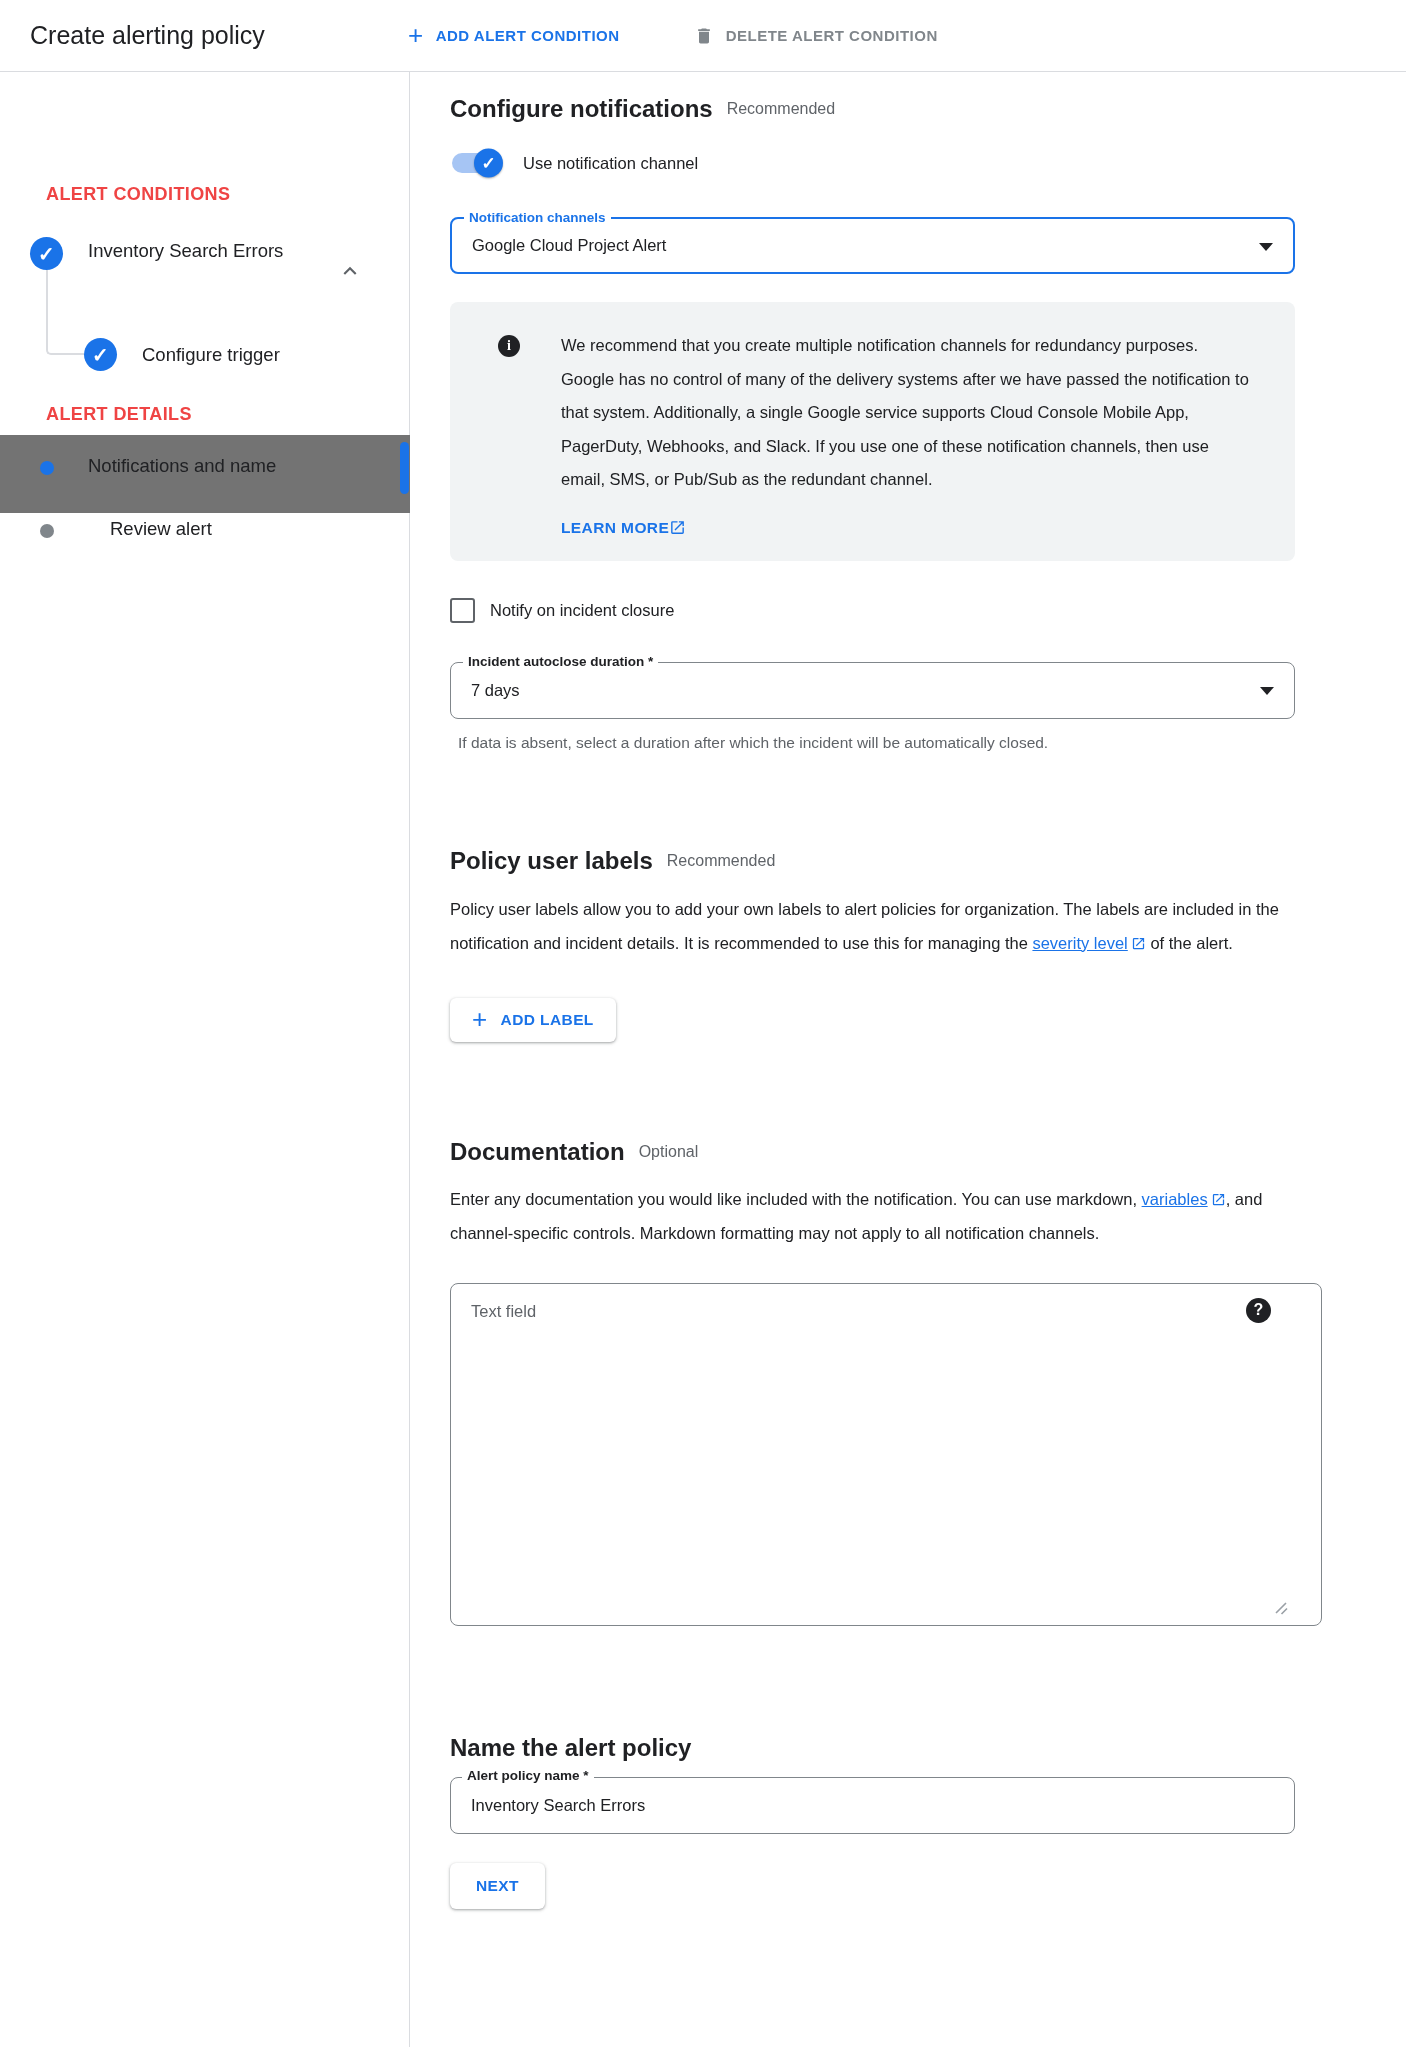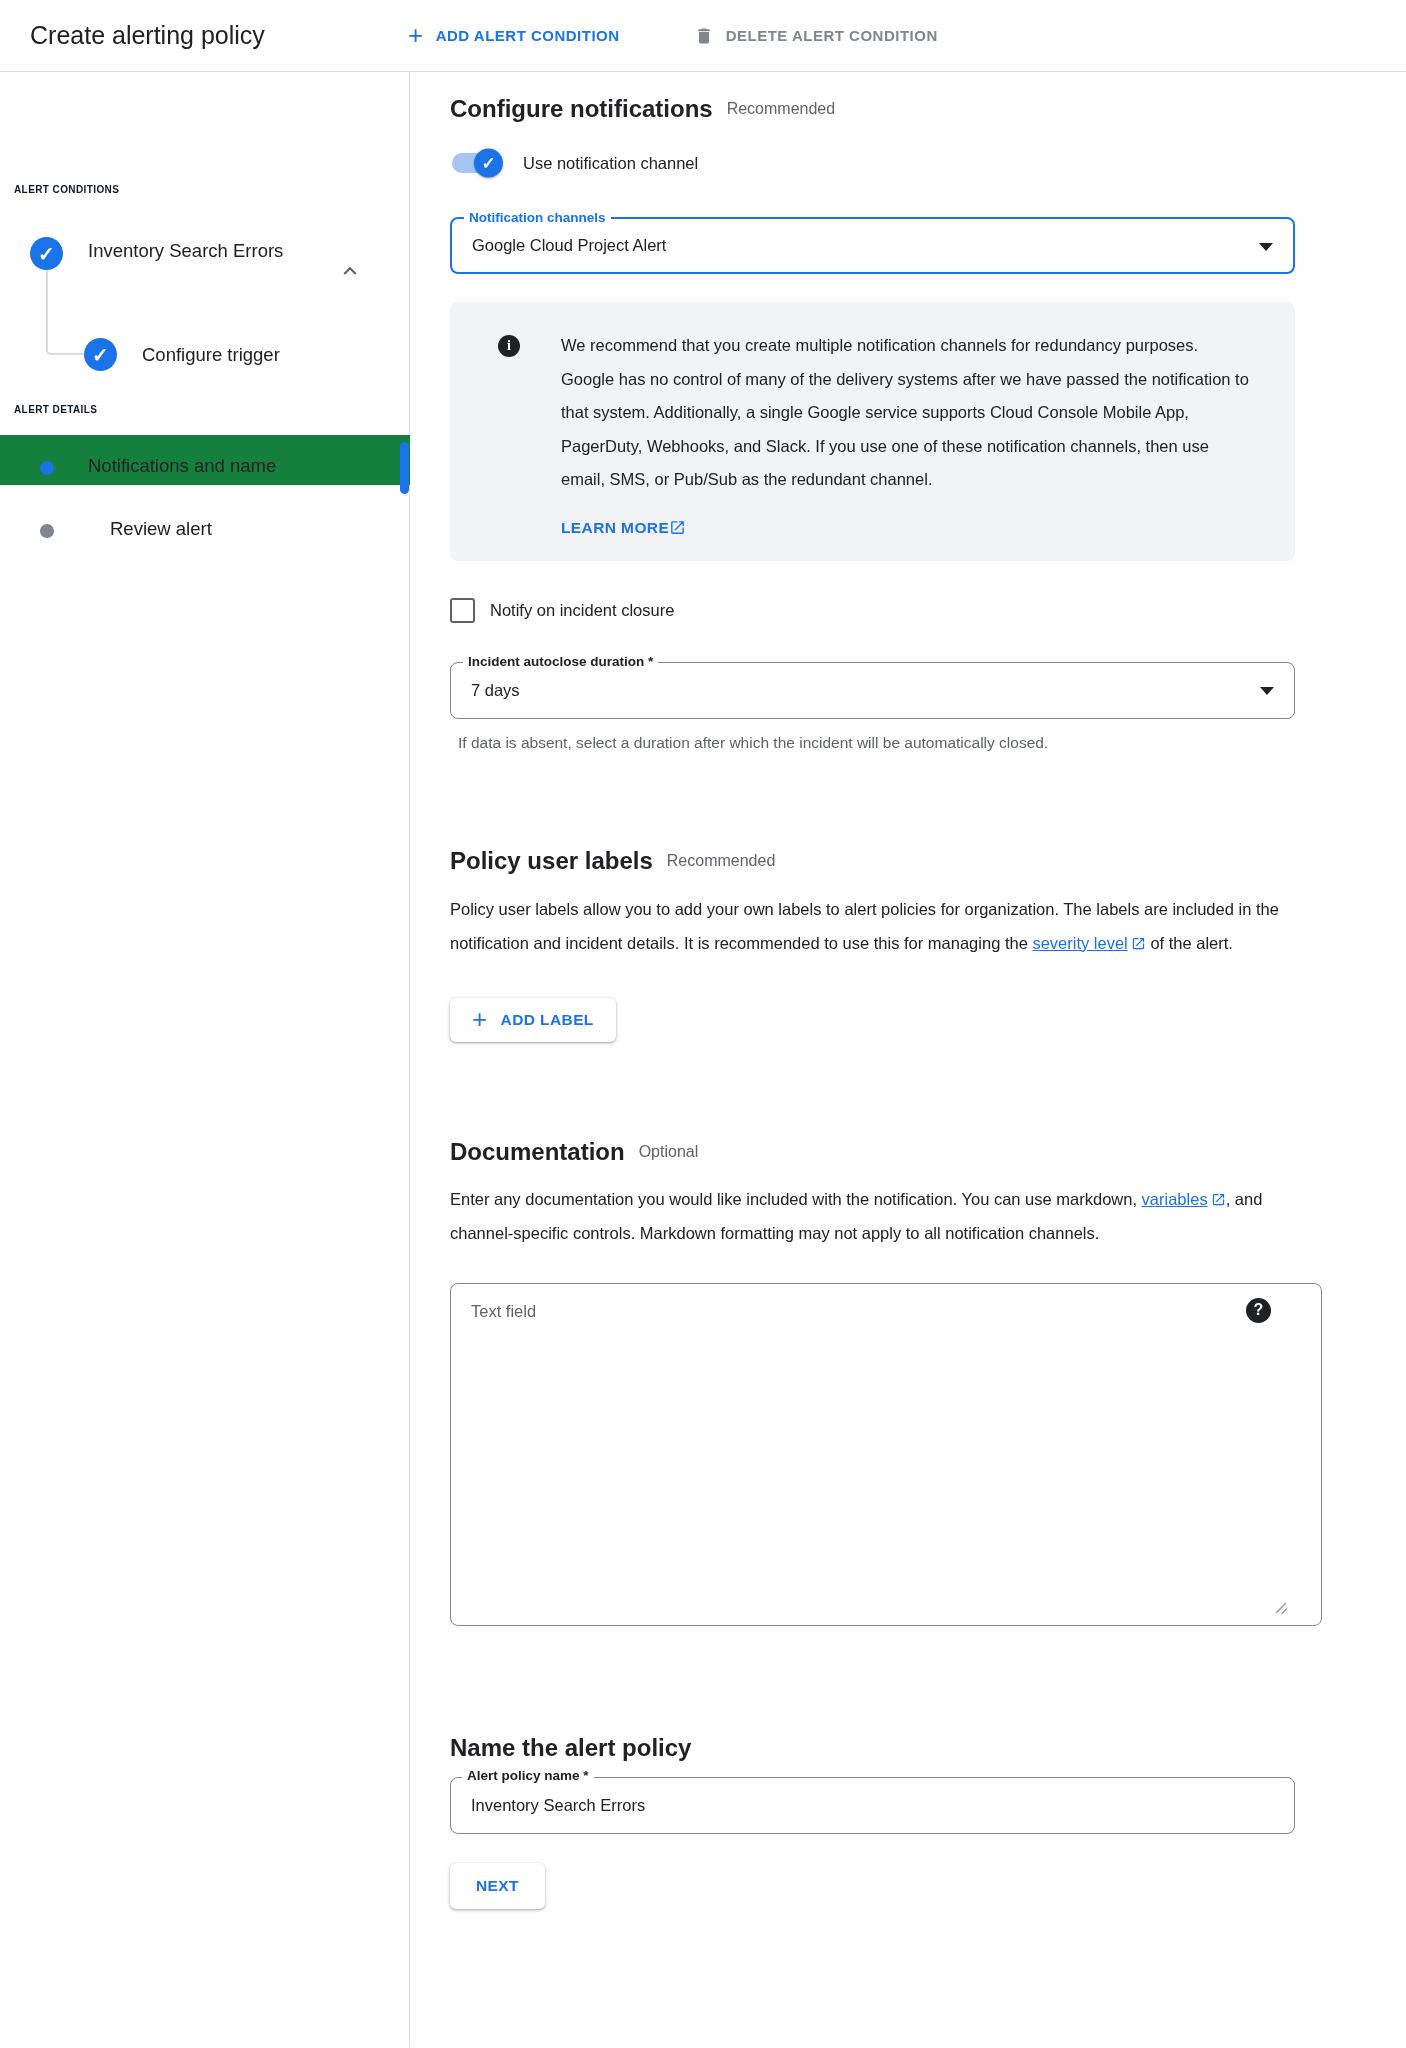--- a/index.html
+++ b/index.html
@@ -15,35 +15,35 @@
   .hbtn.add { color: #1a73e8; }
   .hbtn.delete { color: #80868b; margin-left: 74px; cursor: default; }
   .plus-glyph { font-size: 26px; font-weight: 400; line-height: 1; position: relative; top: -1px; }
 
   
   .page-body { display: flex; height: 1975px; }
   .sidebar { width: 410px; flex-shrink: 0; border-right: 1px solid #dadce0; position: relative; }
   .main { position: relative; padding: 23px 0 0 40px; width: 940px; }
 
   
-  .sb-section-h { position: absolute; left: 14px; font-size: 10px; font-weight: 700; letter-spacing: .4px; color: #0f172a; }
+  .sb-section-h { position: absolute; left: 46px; font-size: 18px; font-weight: 700; letter-spacing: .4px; color: #ef4444; }
   .sb-h1 { top: 112px; }
   .sb-h2 { top: 332px; }
   .check-circle { position: absolute; width: 33px; height: 33px; border-radius: 50%; background: #1a73e8;
                   display: flex; align-items: center; justify-content: center; color: #fff;
                   font-size: 20px; font-weight: 700; }
   .cond-circle { left: 30px; top: 165px; }
   .trig-circle { left: 84px; top: 266px; }
   .cond-label { position: absolute; left: 88px; top: 162px; width: 210px; font-size: 18.5px; line-height: 34px; cursor: pointer; }
   .chevron-btn { position: absolute; left: 336px; top: 186px; width: 28px; height: 28px; background: none; border: none; cursor: pointer; }
   .connector { position: absolute; left: 46px; top: 198px; width: 38px; height: 85px;
                border-left: 2px solid #dadce0; border-bottom: 2px solid #dadce0; border-bottom-left-radius: 5px; }
   .trig-label { position: absolute; left: 142px; top: 272px; font-size: 18.5px; cursor: pointer; }
   .sb-item { position: absolute; left: 0; width: 410px; cursor: pointer; }
-  .sb-item-notif { top: 363px; height: 50px; background: #15803d; }
+  .sb-item-notif { top: 363px; height: 78px; background: #737373; }
   .sb-item-review { top: 429px; height: 60px; }
   .sb-dot { position: absolute; left: 40px; width: 14px; height: 14px; border-radius: 50%; }
   .dot-active { background: #1a73e8; top: 26px; }
   .dot-idle { background: #80868b; top: 23px; }
   .sb-item-label { position: absolute; left: 88px; font-size: 18.5px; color: #202124; }
   .sb-item-notif .sb-item-label { top: 20px; }
   .sb-item-review .sb-item-label { top: 17px; margin-left: 22px; }
   .active-bar { position: absolute; right: 1px; top: 7px; width: 9px; height: 52px; background: #1a73e8; border-radius: 5px; }
 
   

